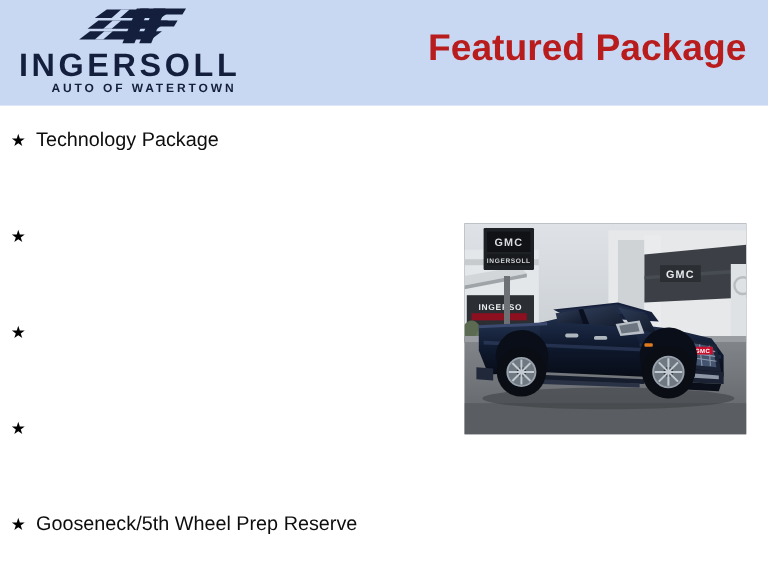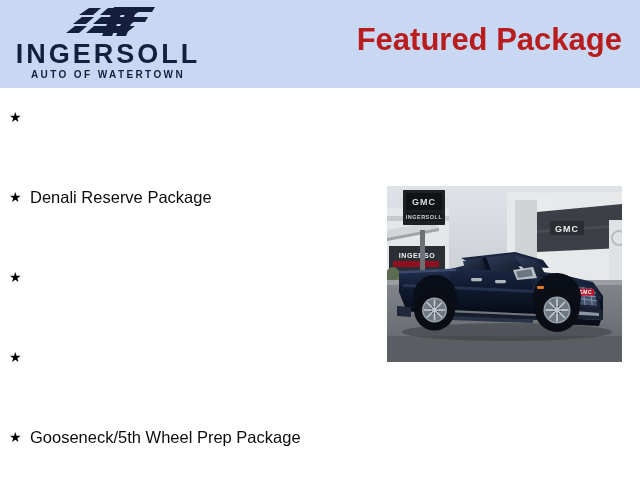--- a/index.html
+++ b/index.html
@@ -50,21 +50,21 @@
     color: #141f3d;
     font-size: 27px;
     font-weight: bold;
     letter-spacing: 3.0px;
     line-height: 28px;
     white-space: nowrap;
     font-family: "Liberation Sans", sans-serif;
   }
   #logo-tagline {
     position: absolute;
-    left: 0;
+    left: 12px;
     top: 65px;
     width: 200px;
     text-align: center;
     color: #141f3d;
     font-size: 10px;
     font-weight: bold;
     letter-spacing: 2.4px;
     line-height: 12px;
     white-space: nowrap;
   }
@@ -159,38 +159,38 @@
     <div id="logo-tagline">AUTO OF WATERTOWN</div>
   </div>
 
   <div id="slide-title">Featured Package</div>
 </div>
 
 <ul id="feature-list">
 
   <li>
     <span class="bullet-star">★</span>
-  </li>
-
-  <li>
-    <span class="bullet-star">★</span>
-    <span class="feature-label">Denali Reserve Package</span>
-  </li>
-
-  <li>
-    <span class="bullet-star">★</span>
-  </li>
-
-  <li>
-    <span class="bullet-star">★</span>
-  </li>
-
-  <li>
-    <span class="bullet-star">★</span>
-    <span class="feature-label">Gooseneck/5th Wheel Prep Package</span>
+    <span class="feature-label">Technology Package</span>
+  </li>
+
+  <li>
+    <span class="bullet-star">★</span>
+  </li>
+
+  <li>
+    <span class="bullet-star">★</span>
+  </li>
+
+  <li>
+    <span class="bullet-star">★</span>
+  </li>
+
+  <li>
+    <span class="bullet-star">★</span>
+    <span class="feature-label">Gooseneck/5th Wheel Prep Reserve</span>
   </li>
 </ul>
 
 <div id="vehicle-photo">
   <svg viewBox="0 0 235 176" width="235" height="176" aria-hidden="true">
     <defs>
       <linearGradient id="bodyGrad" x1="0" y1="0" x2="0" y2="1">
         <stop offset="0%" stop-color="#22304d"></stop>
         <stop offset="45%" stop-color="#101b31"></stop>
         <stop offset="100%" stop-color="#070c17"></stop>

